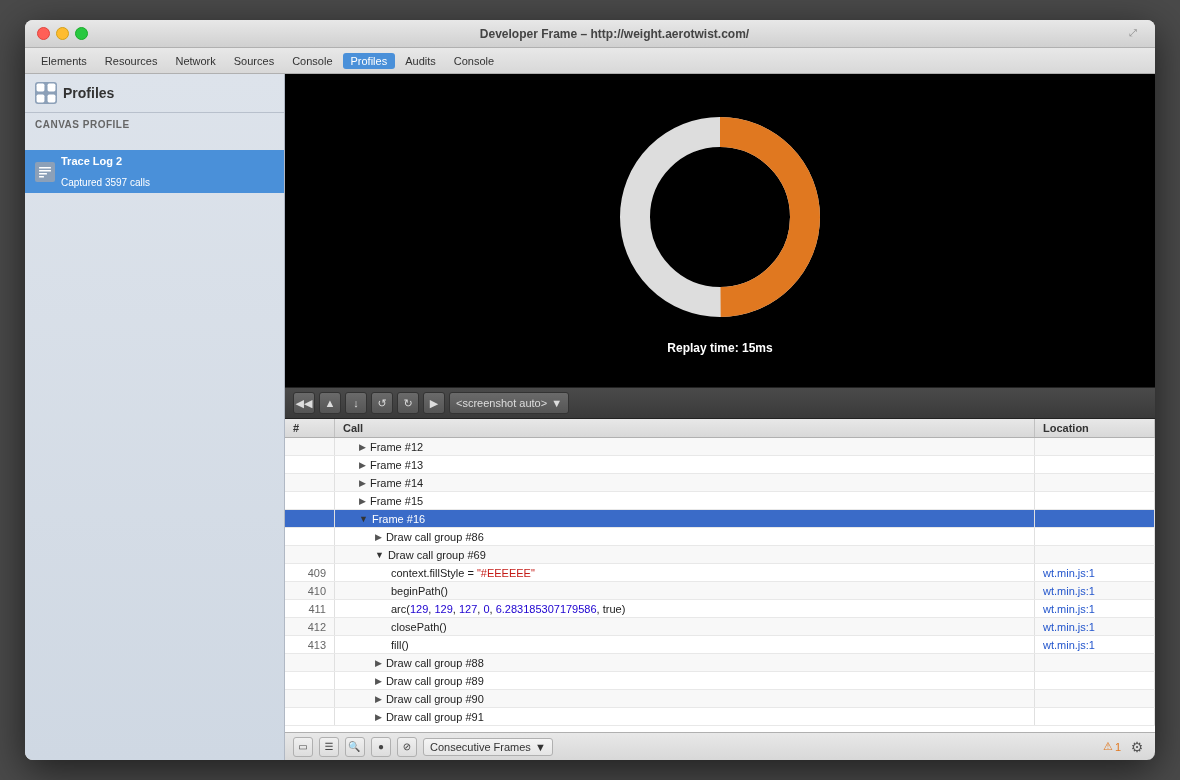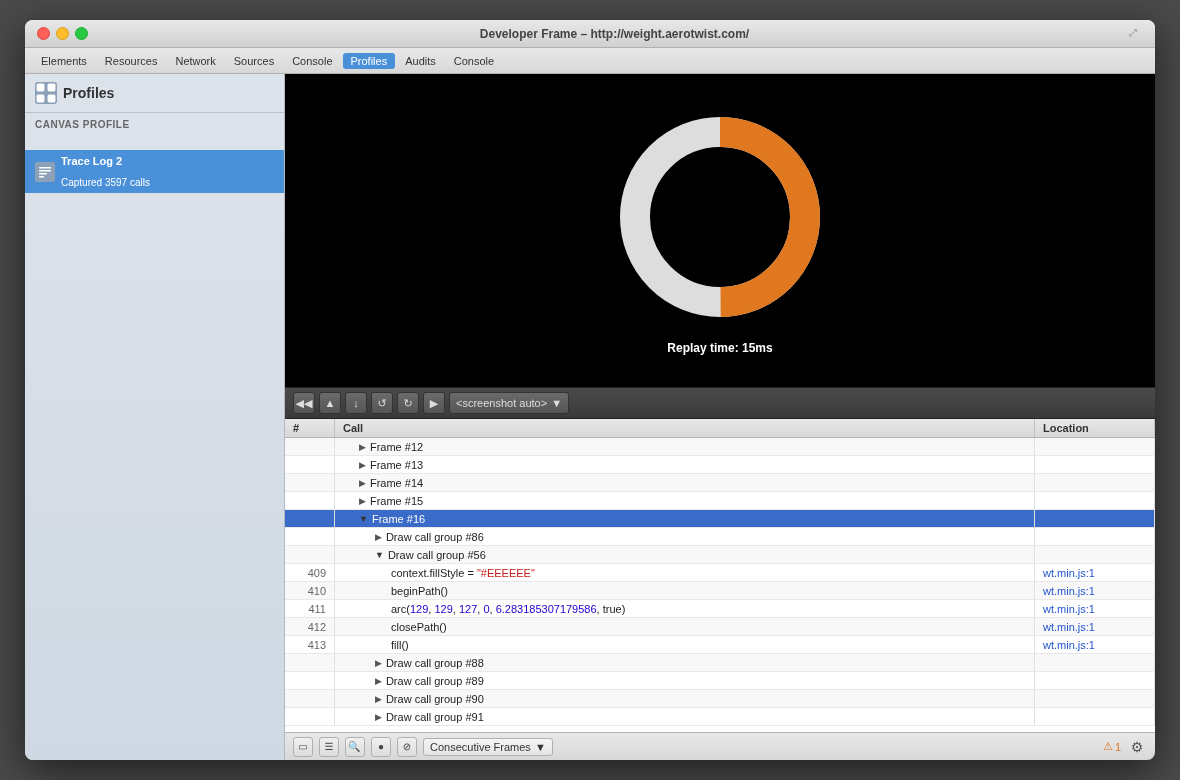--- a/index.html
+++ b/index.html
@@ -491,21 +491,21 @@
             <span class="tree-arrow">▶</span>
             <span>Draw call group #86</span>
           </div>
           <div class="td td-loc"></div>
         </div>
 
         <div class="table-row">
           <div class="td td-num"></div>
           <div class="td td-call indent-2">
             <span class="tree-arrow open">▼</span>
-            <span>Draw call group #56</span>
+            <span>Draw call group #69</span>
           </div>
           <div class="td td-loc"></div>
         </div>
 
         <div class="table-row">
           <div class="td td-num">409</div>
           <div class="td td-call indent-3">
             <span>context.fillStyle = <span class="string-val">"#EEEEEE"</span></span>
           </div>
           <div class="td td-loc">

